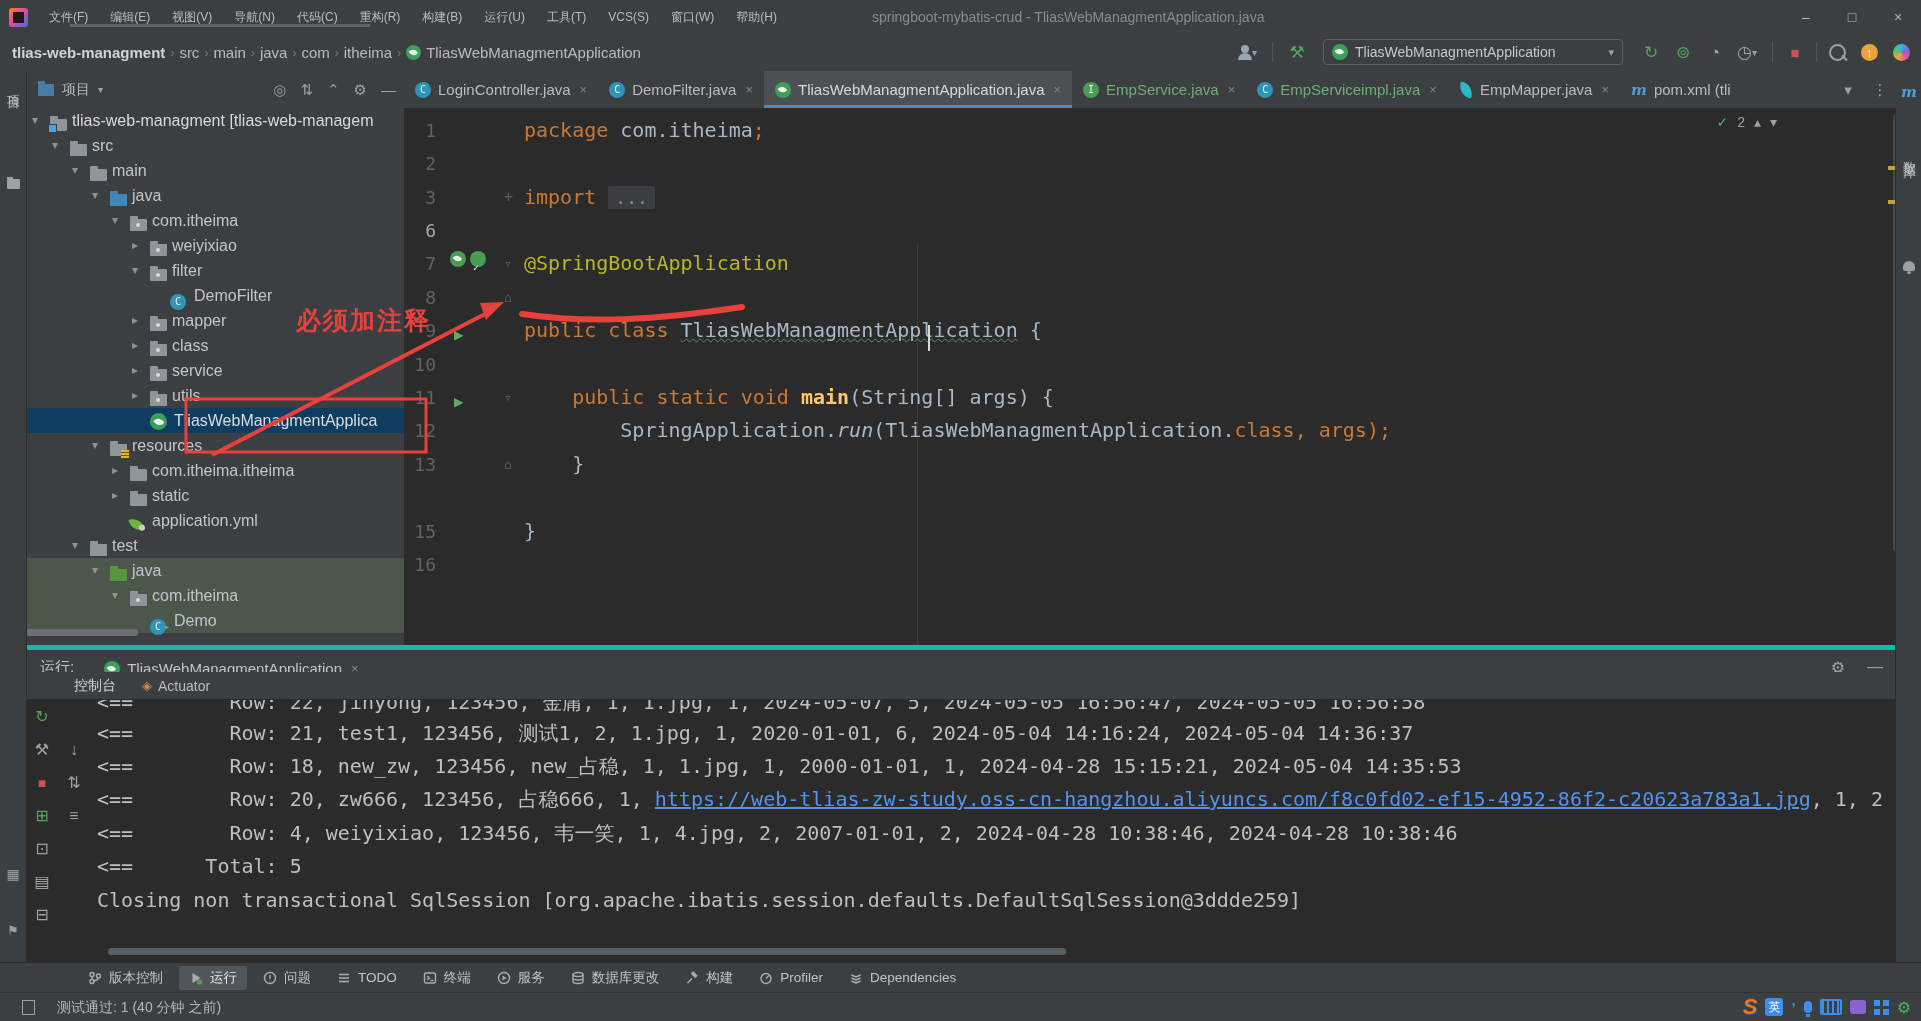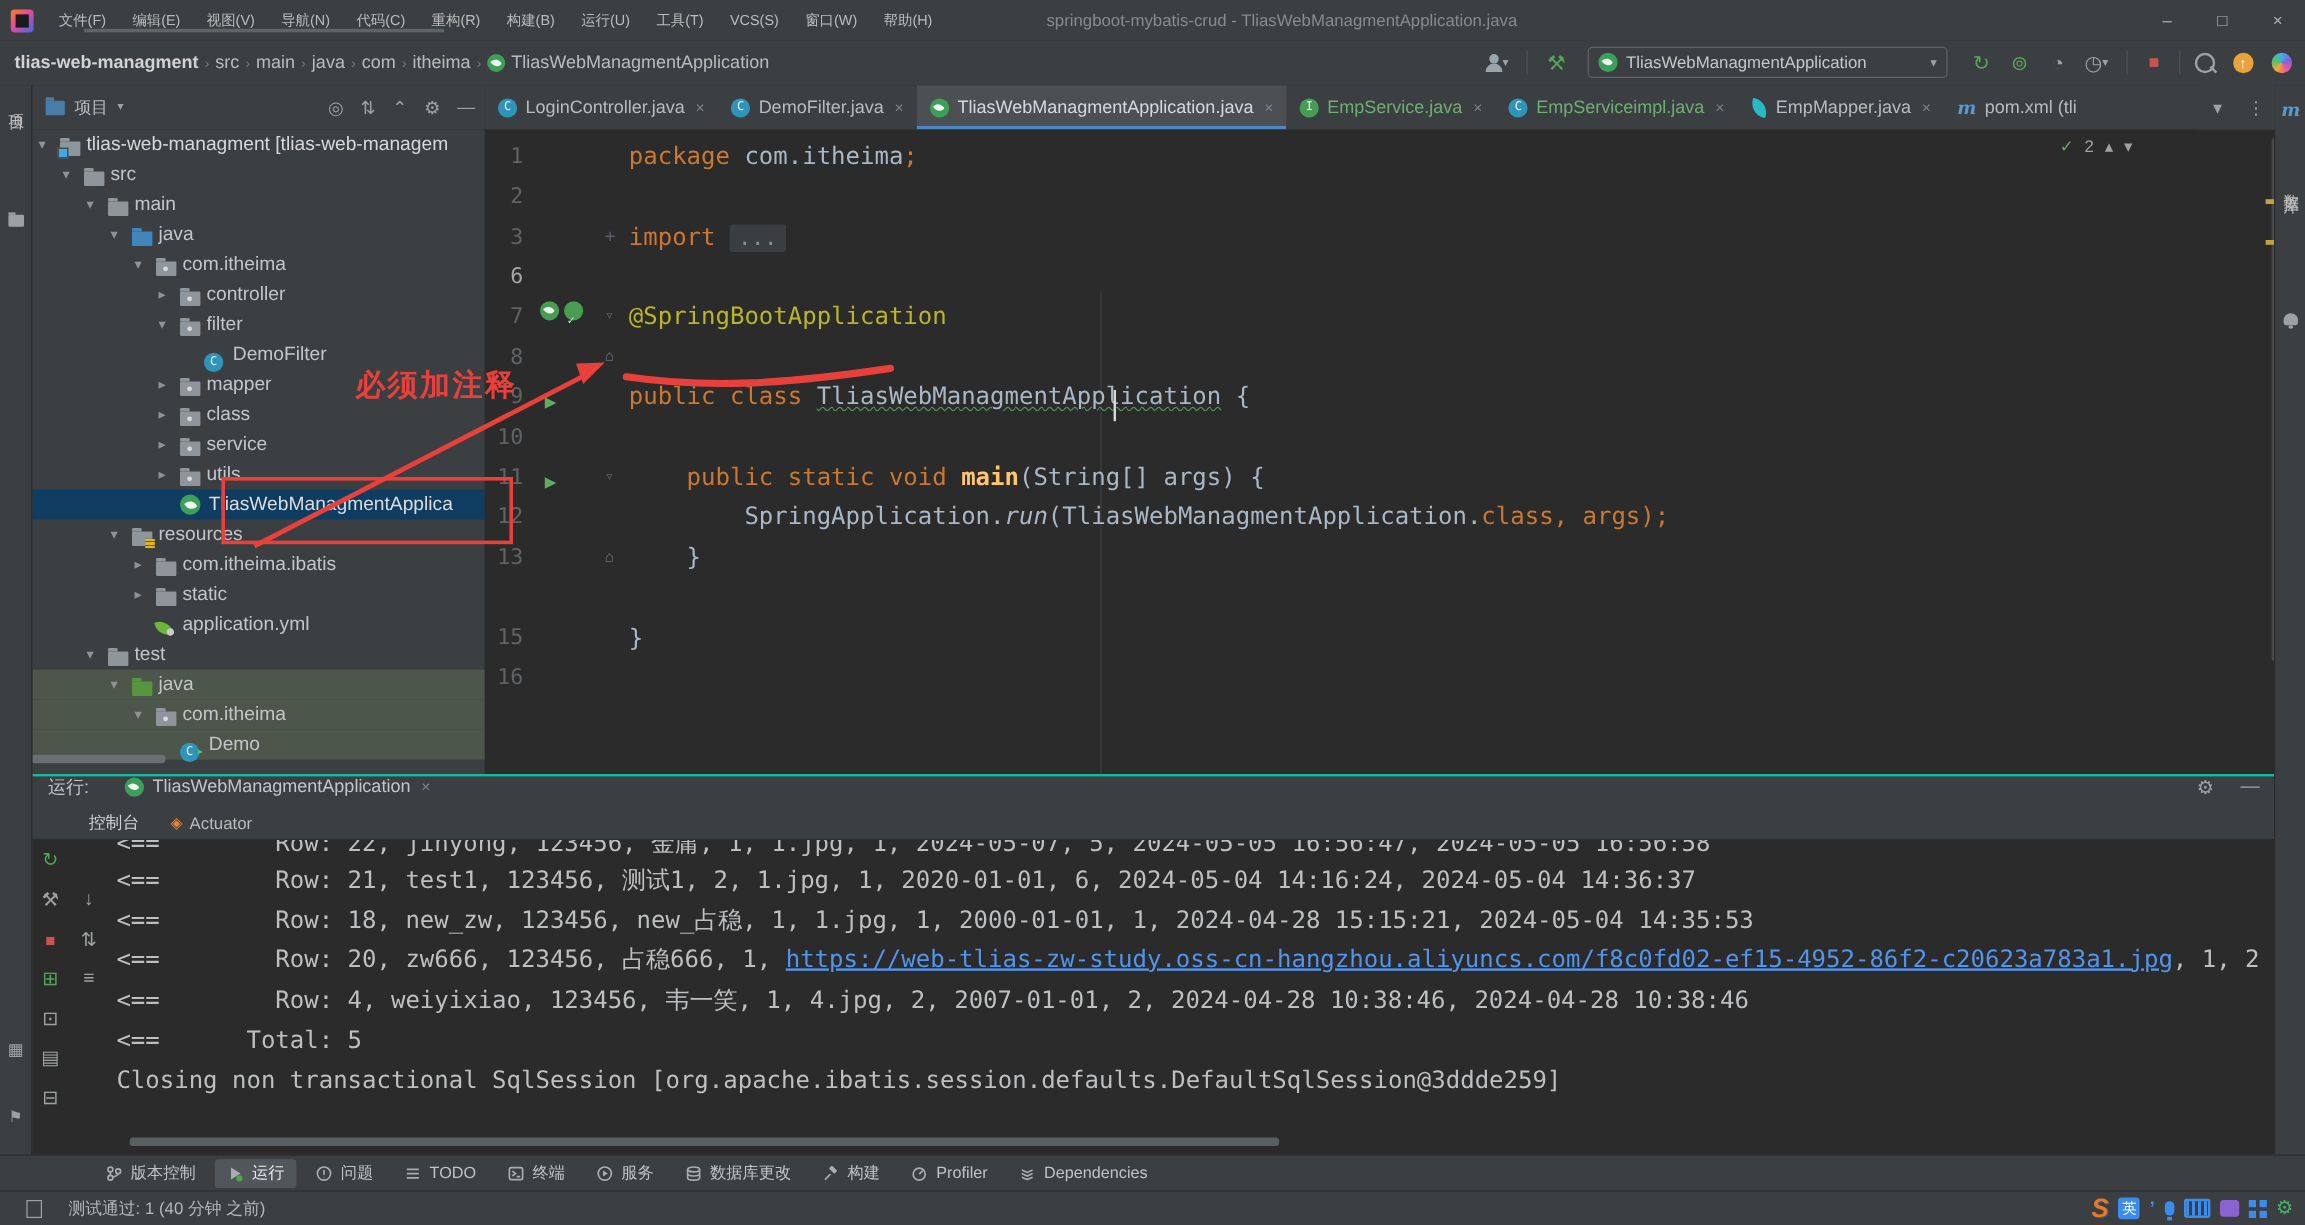--- a/index.html
+++ b/index.html
@@ -92,21 +92,21 @@
   .bean::before{content:"";position:absolute;left:4px;top:4px;width:7px;height:7px;background:#e8f3e8;border-radius:0 100% 25% 100%;transform:rotate(-35deg)}
   .bean.chk::before{content:"✓";background:none;color:#d8ecd8;font-size:10px;width:auto;height:auto;transform:none;left:3px;top:0}
   .play{color:#5fad65;font-size:16px}
   .fmark{position:absolute;left:100px;color:#5a5f66;font-size:13px}
   .caret{position:absolute;left:524px;top:217px;width:2px;height:26px;background:#d8d8d8;z-index:5}
   .indent-guide{position:absolute;left:513px;top:135px;width:1px;height:405px;background:#3b3e40}
   .inspect{position:absolute;right:118px;top:6px;display:flex;align-items:center;gap:9px;font-size:14px;color:#9da1a3;font-family:"Liberation Sans",sans-serif}
   .ed-scroll{position:absolute;left:1489px;top:6px;width:9px;height:438px;background:#47494b;border-radius:4px}
   .stripe-mark{position:absolute;left:1484px;width:12px;height:4px;background:#c4a33c}
   
-  .run-header{position:absolute;left:26px;top:645px;width:1869px;height:27px;background:#3c3f41;border-top:2px solid #14b8a6;display:flex;align-items:flex-start;font-size:15px}
+  .run-header{position:absolute;left:26px;top:645px;width:1869px;height:27px;background:#3c3f41;border-top:5px solid #14b8a6;display:flex;align-items:flex-end;font-size:15px}
   .run-tab{display:flex;align-items:center;gap:7px;margin-left:30px;color:#c3c6c8}
   .run-tab-bar{position:absolute;left:70px;top:24px;width:300px;height:3px;background:#606466}
   .rh-icons{position:absolute;right:12px;display:flex;gap:22px;color:#9da1a3;font-size:16px}
   .console-tabs{position:absolute;left:26px;top:672px;width:1869px;height:28px;background:#3c3f41;border-bottom:1px solid #2c2c2c;display:flex;align-items:center;gap:26px;padding-left:48px;font-size:14px;box-sizing:border-box}
   .ct-item{display:flex;align-items:center;gap:6px}
   .run-lbar{position:absolute;width:24px;display:flex;flex-direction:column;align-items:center;color:#9da1a3;font-size:16px;z-index:2}
   .run-lbar span{height:33px;display:flex;align-items:center}
   .console{position:absolute;left:97px;top:700px;width:1798px;height:246px;overflow:hidden;font-family:"DejaVu Sans Mono",monospace;font-size:20px;color:#bdbfc1}
   .con-l{position:absolute;left:0;height:33px;line-height:33px;white-space:pre}
   .con-link{color:#5394ec;text-decoration:underline}
@@ -310,21 +310,21 @@
         <span class="tlabel" style="left:106px">java</span>
       </div>
     <div class="trow" style="top:100px">
         <span class="chev" style="left:86px">▾</span>
         <span class="ticon" style="left:104px"><span class="fo pkg"></span></span>
         <span class="tlabel" style="left:126px">com.itheima</span>
       </div>
     <div class="trow" style="top:125px">
         <span class="chev" style="left:106px">▸</span>
         <span class="ticon" style="left:124px"><span class="fo pkg"></span></span>
-        <span class="tlabel" style="left:146px">controller</span>
+        <span class="tlabel" style="left:146px">weiyixiao</span>
       </div>
     <div class="trow" style="top:150px">
         <span class="chev" style="left:106px">▾</span>
         <span class="ticon" style="left:124px"><span class="fo pkg"></span></span>
         <span class="tlabel" style="left:146px">filter</span>
       </div>
     <div class="trow" style="top:175px">
         <span class="ticon" style="left:144px;top:4px"><span class="circ c-class ic17">C</span></span>
         <span class="tlabel" style="left:168px">DemoFilter</span>
       </div>
@@ -353,21 +353,21 @@
         <span class="tlabel" style="left:148px;color:#dcdcdc">TliasWebManagmentApplica</span>
       </div>
     <div class="trow" style="top:325px">
         <span class="chev" style="left:66px">▾</span>
         <span class="ticon" style="left:84px"><span class="fo res"></span></span>
         <span class="tlabel" style="left:106px">resources</span>
       </div>
     <div class="trow" style="top:350px">
         <span class="chev" style="left:86px">▸</span>
         <span class="ticon" style="left:104px"><span class="fo"></span></span>
-        <span class="tlabel" style="left:126px">com.itheima.ibatis</span>
+        <span class="tlabel" style="left:126px">com.itheima.itheima</span>
       </div>
     <div class="trow" style="top:375px">
         <span class="chev" style="left:86px">▸</span>
         <span class="ticon" style="left:104px"><span class="fo"></span></span>
         <span class="tlabel" style="left:126px">static</span>
       </div>
     <div class="trow" style="top:400px">
         <span class="ticon" style="left:104px"><span class="leaf"></span></span>
         <span class="tlabel" style="left:126px">application.yml</span>
       </div>

